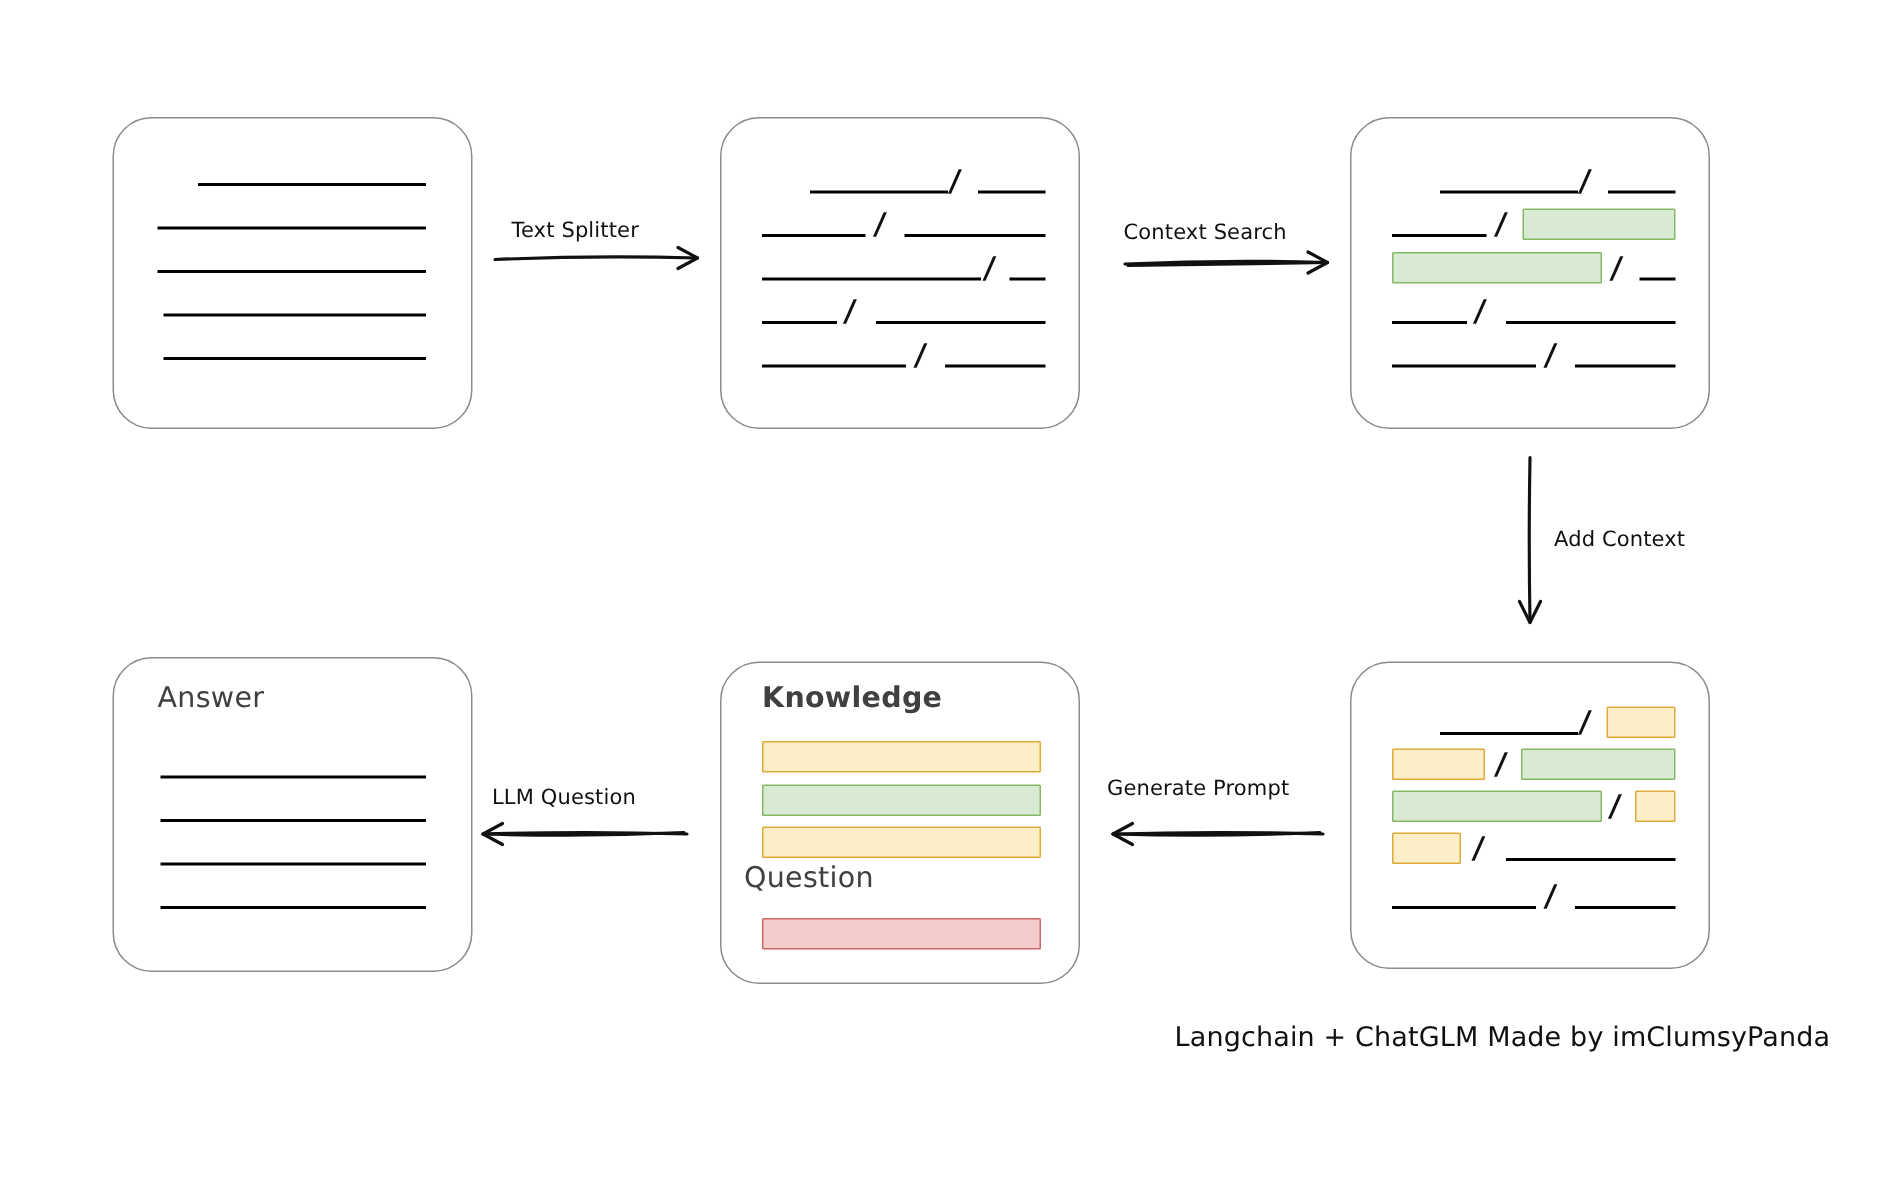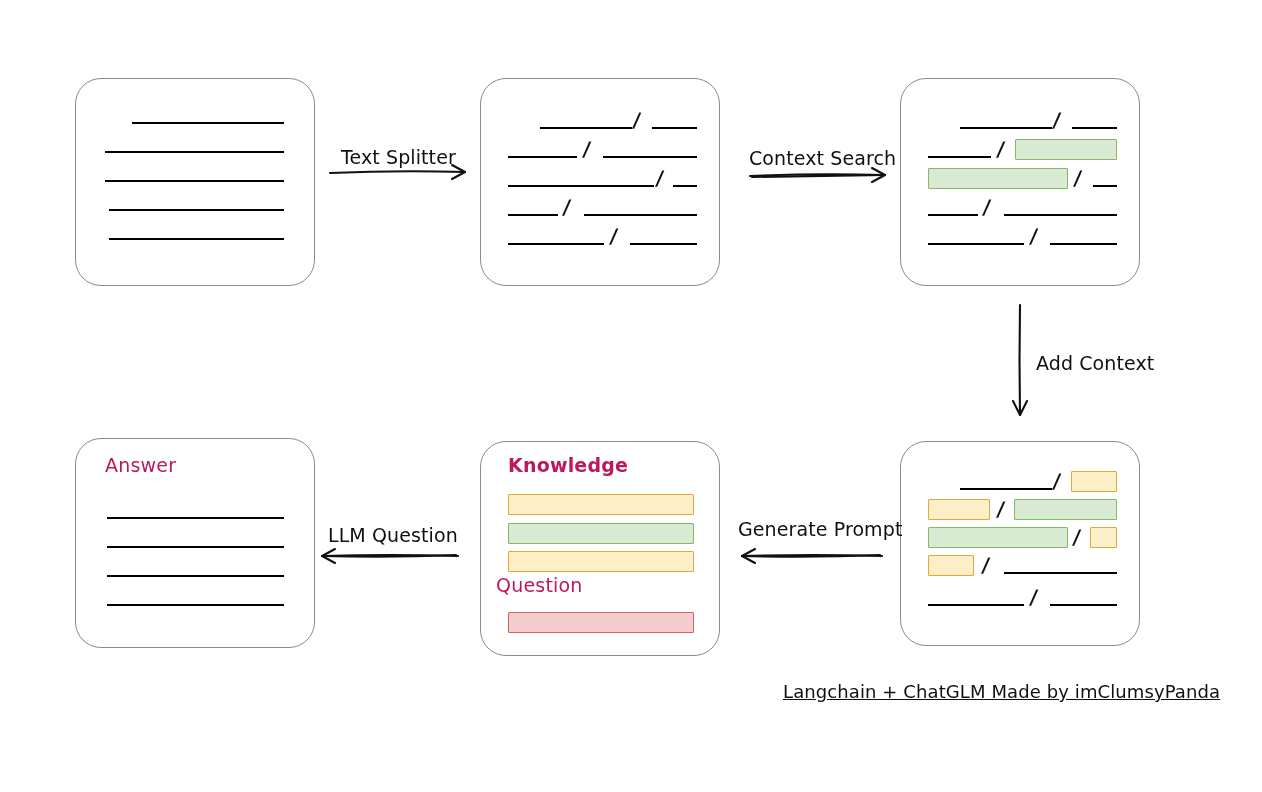--- a/index.html
+++ b/index.html
@@ -51,28 +51,28 @@
     font-size: 20px;
     font-weight: 700;
     color: #111111;
     line-height: 1;
     transform: skewX(-7deg);
   }
   .box-label {
     position: absolute;
     font-family: "DejaVu Sans", sans-serif;
     font-size: 19px;
-    color: #be185d;
+    color: #404040;
     letter-spacing: 0.2px;
     white-space: nowrap;
   }
   .edge-label {
     position: absolute;
     font-family: "DejaVu Sans", sans-serif;
-    font-size: 19px;
+    font-size: 14px;
     color: #101010;
     white-space: nowrap;
     letter-spacing: 0.1px;
   }
   .footer-note {
     position: absolute;
     font-family: "DejaVu Sans", sans-serif;
     font-size: 18px;
     color: #101010;
     white-space: nowrap;
@@ -187,14 +187,14 @@
       <path d="M138 12 Q 70 15 0 13" stroke-width="1.6"></path>
       <polyline class="head" points="13,6 0,13 13,20"></polyline>
     </svg>
     <div class="edge-label" style="left: 738px; top: 518px;">Generate Prompt</div>
     <svg class="arrow" width="142" height="26" style="left: 322px; top: 543px;">
       <path d="M136 13 Q 68 11 0 13"></path>
       <path d="M134 12 Q 68 15 0 13" stroke-width="1.6"></path>
       <polyline class="head" points="13,6 0,13 13,20"></polyline>
     </svg>
     <div class="edge-label" style="left: 328px; top: 524px;">LLM Question</div>
-    <div class="footer-note" style="left: 783px; top: 681px; text-decoration: underline;">Langchain + ChatGLM Made by imClumsyPanda</div>
+    <div class="footer-note" style="left: 783px; top: 681px;">Langchain + ChatGLM Made by imClumsyPanda</div>
   </div>
 
 </body></html>

